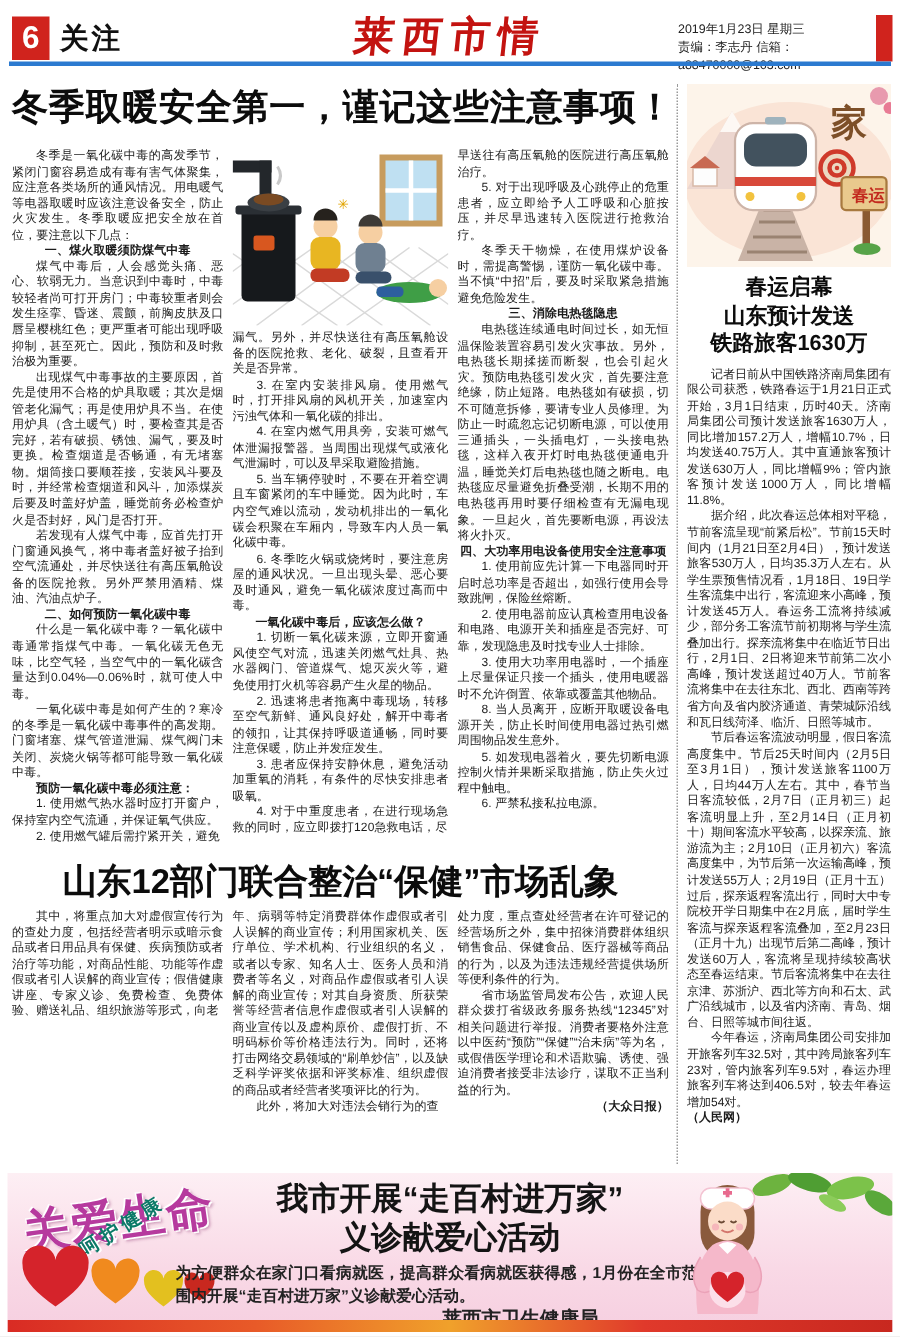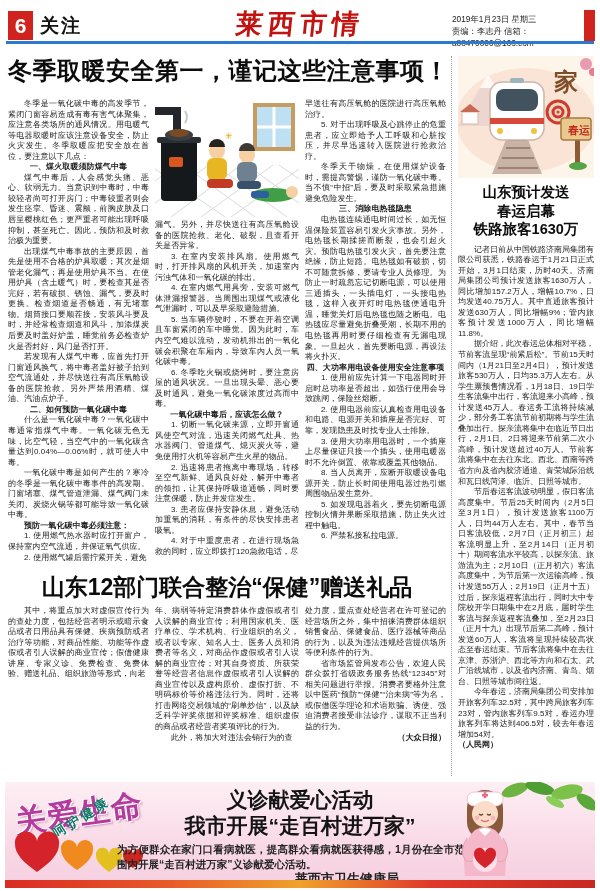--- a/index.html
+++ b/index.html
@@ -170,21 +170,21 @@
       <div class="para t-p">电热毯连续通电时间过长，如无恒温保险装置容易引发火灾事故。另外，电热毯长期揉搓而断裂，也会引起火灾。预防电热毯引发火灾，首先要注意绝缘，防止短路。电热毯如有破损，切不可随意拆修，要请专业人员修理。为防止一时疏忽忘记切断电源，可以使用三通插头，一头插电灯，一头接电热毯，这样入夜开灯时电热毯便通电升温，睡觉关灯后电热毯也随之断电。电热毯应尽量避免折叠受潮，长期不用的电热毯再用时要仔细检查有无漏电现象。一旦起火，首先要断电源，再设法将火扑灭。</div>
       <div class="para t-h">四、大功率用电设备使用安全注意事项</div>
       <div class="para t-p">1. 使用前应先计算一下电器同时开启时总功率是否超出，如强行使用会导致跳闸，保险丝熔断。</div>
       <div class="para t-p">2. 使用电器前应认真检查用电设备和电路、电源开关和插座是否完好、可靠，发现隐患及时找专业人士排除。</div>
       <div class="para t-p">3. 使用大功率用电器时，一个插座上尽量保证只接一个插头，使用电暖器时不允许倒置、依靠或覆盖其他物品。</div>
       <div class="para t-p">8. 当人员离开，应断开取暖设备电源开关，防止长时间使用电器过热引燃周围物品发生意外。</div>
       <div class="para t-p">5. 如发现电器着火，要先切断电源控制火情并果断采取措施，防止失火过程中触电。</div>
       <div class="para t-p">6. 严禁私接私拉电源。</div>
     </div>
 
-  <div class="abs a2-headline">山东12部门联合整治“保健”赠送礼品</div>
+  <div class="abs a2-headline">山东12部门联合整治“保健”市场乱象</div>
   <div class="abs col a2c1">
       <div class="para t-p">其中，将重点加大对虚假宣传行为的查处力度，包括经营者明示或暗示食品或者日用品具有保健、疾病预防或者治疗等功能，对商品性能、功能等作虚假或者引人误解的商业宣传；假借健康讲座、专家义诊、免费检查、免费体验、赠送礼品、组织旅游等形式，向老</div>
     </div>
   <div class="abs col a2c2">
       <div class="para t-p0">年、病弱等特定消费群体作虚假或者引人误解的商业宣传；利用国家机关、医疗单位、学术机构、行业组织的名义，或者以专家、知名人士、医务人员和消费者等名义，对商品作虚假或者引人误解的商业宣传；对其自身资质、所获荣誉等经营者信息作虚假或者引人误解的商业宣传以及虚构原价、虚假打折、不明码标价等价格违法行为。同时，还将打击网络交易领域的“刷单炒信”，以及缺乏科学评奖依据和评奖标准、组织虚假的商品或者经营者奖项评比的行为。</div>
       <div class="para t-p">此外，将加大对违法会销行为的查</div>
     </div>
   <div class="abs col a2c3">
       <div class="para t-p0">处力度，重点查处经营者在许可登记的经营场所之外，集中招徕消费群体组织销售食品、保健食品、医疗器械等商品的行为，以及为违法违规经营提供场所等便利条件的行为。</div>
       <div class="para t-p">省市场监管局发布公告，欢迎人民群众拨打省级政务服务热线“12345”对相关问题进行举报。消费者要格外注意以中医药“预防”“保健”“治未病”等为名，或假借医学理论和术语欺骗、诱使、强迫消费者接受非法诊疗，谋取不正当利益的行为。</div>
@@ -230,22 +230,22 @@
           <rect x="117" y="80" width="5" height="28" fill="#8a5a32"></rect>
           <rect x="103" y="62" width="30" height="22" rx="3" fill="#e9c98d" stroke="#a8793f" stroke-width="1.5"></rect>
           <text x="110" y="78" font-size="11" font-weight="bold" fill="#c22a1e">春运</text>
           <ellipse cx="120" cy="110" rx="9" ry="4" fill="#57a348"></ellipse>
         </g>
         <circle cx="128" cy="8" r="6" fill="#e89aae"></circle>
         <circle cx="135" cy="16" r="4" fill="#e87b94"></circle>
       </svg>
     </div>
     <div class="sb-headline">
+      <div>春运启幕</div>
       <div>山东预计发送</div>
-      <div>春运启幕</div>
       <div>铁路旅客1630万</div>
     </div>
     <div class="sb-text">
         <div class="para t-p">记者日前从中国铁路济南局集团有限公司获悉，铁路春运于1月21日正式开始，3月1日结束，历时40天。济南局集团公司预计发送旅客1630万人，同比增加157.2万人，增幅10.7%，日均发送40.75万人。其中直通旅客预计发送630万人，同比增幅9%；管内旅客预计发送1000万人，同比增幅11.8%。</div>
         <div class="para t-p">据介绍，此次春运总体相对平稳，节前客流呈现“前紧后松”。节前15天时间内（1月21日至2月4日），预计发送旅客530万人，日均35.3万人左右。从学生票预售情况看，1月18日、19日学生客流集中出行，客流迎来小高峰，预计发送45万人。春运务工流将持续减少，部分务工客流节前初期将与学生流叠加出行。探亲流将集中在临近节日出行，2月1日、2日将迎来节前第二次小高峰，预计发送超过40万人。节前客流将集中在去往东北、西北、西南等跨省方向及省内胶济通道、青荣城际沿线和瓦日线菏泽、临沂、日照等城市。</div>
         <div class="para t-p">节后春运客流波动明显，假日客流高度集中。节后25天时间内（2月5日至3月1日），预计发送旅客1100万人，日均44万人左右。其中，春节当日客流较低，2月7日（正月初三）起客流明显上升，至2月14日（正月初十）期间客流水平较高，以探亲流、旅游流为主；2月10日（正月初六）客流高度集中，为节后第一次运输高峰，预计发送55万人；2月19日（正月十五）过后，探亲返程客流出行，同时大中专院校开学日期集中在2月底，届时学生客流与探亲返程客流叠加，至2月23日（正月十九）出现节后第二高峰，预计发送60万人，客流将呈现持续较高状态至春运结束。节后客流将集中在去往京津、苏浙沪、西北等方向和石太、武广沿线城市，以及省内济南、青岛、烟台、日照等城市间往返。</div>
         <div class="para t-p">今年春运，济南局集团公司安排加开旅客列车32.5对，其中跨局旅客列车23对，管内旅客列车9.5对，春运办理旅客列车将达到406.5对，较去年春运增加54对。</div>
         <div class="para t-sig">（人民网）</div>
       </div>
   </div>
@@ -269,22 +269,22 @@
     <div class="ad-hearts">
       <svg width="150" height="52" viewBox="0 0 150 52">
         <path d="M26 48 C12 38 4 30 4 20 a11 11 0 0 1 22 -3 a11 11 0 0 1 22 3 c0 10 -8 18 -22 28z" fill="#d5232b"></path>
         <path d="M66 46 C56 39 50 33 50 25 a8 8 0 0 1 16 -2 a8 8 0 0 1 16 2 c0 8 -6 14 -16 21z" fill="#f08a1e"></path>
         <path d="M98 48 C90 42 85 37 85 31 a6.5 6.5 0 0 1 13 -1.6 a6.5 6.5 0 0 1 13 1.6 c0 6 -5 11 -13 17z" fill="#e3c01f"></path>
         <path d="M122 44 C116 40 112 36 112 31 a5 5 0 0 1 10 -1.2 a5 5 0 0 1 10 1.2 c0 5 -4 9 -10 13z" fill="#c8281f"></path>
       </svg>
     </div>
 
     <div class="ad-title">
+      <div>我市开展“走百村进万家”</div>
       <div>义诊献爱心活动</div>
-      <div>我市开展“走百村进万家”</div>
     </div>
 
     <div class="ad-body">为方便群众在家门口看病就医，提高群众看病就医获得感，1月份在全市范围内开展“走百村进万家”义诊献爱心活动。</div>
     <div class="ad-sign">莱西市卫生健康局</div>
 
     <div class="ad-nurse">
       <svg width="96" height="94" viewBox="0 0 96 94">
         <path d="M30 22 a18 18 0 0 1 36 0 v14 a18 18 0 0 1 -36 0 z" fill="#8a5a3c"></path>
         <rect x="30" y="6" width="36" height="14" rx="7" fill="#ffffff" stroke="#f3c3d2"></rect>
         <rect x="45" y="8" width="6" height="2.5" fill="#e86a8e"></rect>

